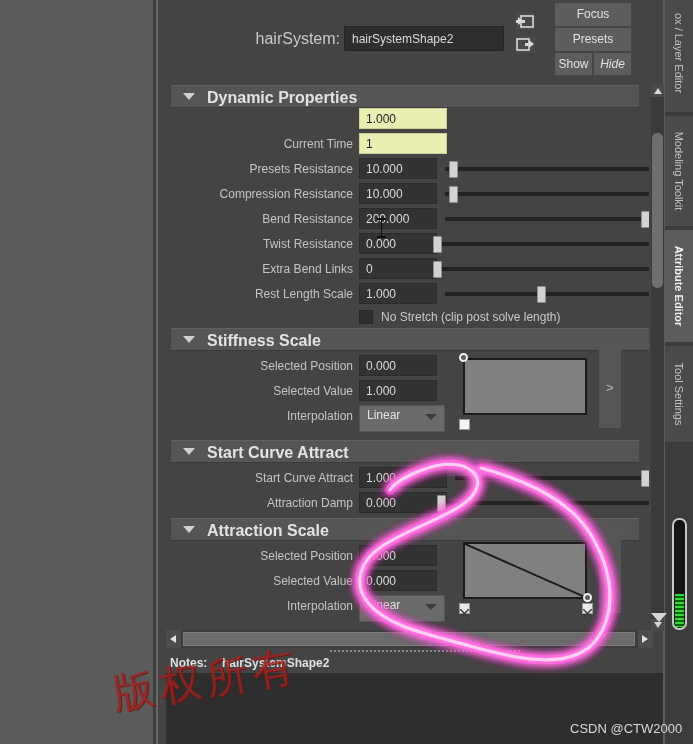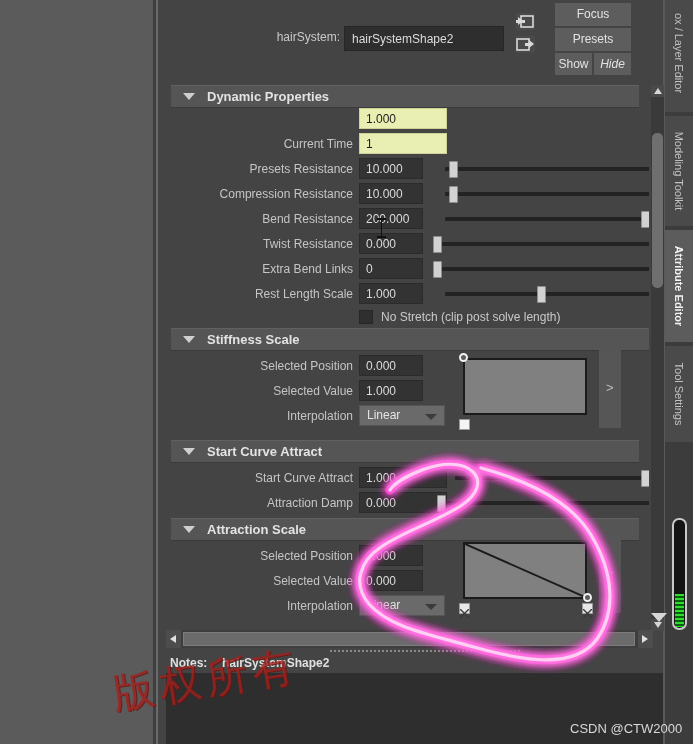--- a/index.html
+++ b/index.html
@@ -12,21 +12,21 @@
   .viewport{position:absolute;left:0;top:0;width:153px;height:744px;background:#5b5b5b;}
   .vp-seam{position:absolute;left:153px;top:0;width:3px;height:744px;background:#3f3f3f;}
   .vp-seam2{position:absolute;left:156px;top:0;width:2px;height:744px;background:#6a6a6a;}
 
   
   .ae{position:absolute;left:158px;top:0;width:505px;height:744px;background:#444444;}
 
   
   .hdr{position:absolute;left:0;top:0;width:505px;height:84px;}
   .name-label{position:absolute;left:72px;top:30px;width:110px;text-align:right;
-              font-size:12px;color:#c9c9c9;}
+              font-size:16px;color:#c9c9c9;}
   .name-field{position:absolute;left:186px;top:26px;width:160px;height:25px;
               background:#2e2e2e;border:1px solid #262626;color:#dcdcdc;
               font-size:12px;line-height:25px;padding-left:7px;box-sizing:border-box;}
   .icon-btn{position:absolute;width:19px;height:17px;background:#4a4a4a;}
   .icon-btn svg{display:block;}
   .btn{position:absolute;background:#5d5d5d;color:#e2e2e2;font-size:12px;
        text-align:center;border:0;}
   .btn.focus{left:397px;top:3px;width:76px;height:23px;line-height:23px;}
   .btn.presets{left:397px;top:28px;width:76px;height:23px;line-height:23px;}
   .btn.show{left:397px;top:53px;width:37px;height:22px;line-height:22px;}
@@ -34,42 +34,42 @@
 
   
   .body{position:absolute;left:13px;top:85px;width:478px;height:545px;
         background:#444444;overflow:hidden;}
 
   .sect{position:absolute;left:0;width:468px;height:21px;background:#555555;
         border-top:1px solid #616161;border-bottom:1px solid #3b3b3b;}
   .sect .tri{position:absolute;left:12px;top:7px;width:0;height:0;
              border-left:6px solid transparent;border-right:6px solid transparent;
              border-top:7px solid #cfcfcf;}
-  .sect .stitle{position:absolute;left:36px;top:3px;font-size:13px;font-weight:bold;
+  .sect .stitle{position:absolute;left:36px;top:3px;font-size:16px;font-weight:bold;
                 color:#e3e3e3;}
 
   .row{position:absolute;left:0;width:478px;height:24px;}
   .rlabel{position:absolute;left:0;width:182px;text-align:right;font-size:12px;
           color:#c5c5c5;top:4px;}
   .fld{position:absolute;left:188px;top:0;height:21px;background:#333333;
        color:#dcdcdc;font-size:12px;line-height:21px;padding-left:6px;
        box-sizing:border-box;border:1px solid #2b2b2b;}
-  .fld.num{width:64px;}
+  .fld.num{width:78px;}
   .fld.wide{width:88px;}
   .fld.yellow{background:#e9eeb2;color:#1d1d1d;border:1px solid #cdd196;}
 
   .track{position:absolute;height:4px;background:#232323;top:9px;border-radius:1px;}
   .thumb{position:absolute;width:9px;height:17px;background:#d2d2d2;top:2px;
          border:1px solid #8e8e8e;box-sizing:border-box;border-radius:1px;}
 
   .chk{position:absolute;width:14px;height:14px;background:#2f2f2f;
        border:1px solid #272727;box-sizing:border-box;}
   .chklab{position:absolute;font-size:12px;color:#c9c9c9;}
 
-  .dd{position:absolute;height:21px;background:#6a6a6a;border:1px solid #555;
+  .dd{position:absolute;height:27px;background:#6a6a6a;border:1px solid #555;
       box-sizing:border-box;}
   .dd .dtxt{position:absolute;left:7px;top:2px;font-size:12px;color:#e4e4e4;}
   .dd .dtri{position:absolute;right:7px;top:8px;width:0;height:0;
             border-left:6px solid transparent;border-right:6px solid transparent;
             border-top:6px solid #3b3b3b;}
 
   .ramp{position:absolute;background:#808080;border:2px solid #1b1b1b;
         box-sizing:border-box;}
   .rampwrap{position:absolute;}
   .ramp-marker-c{position:absolute;width:9px;height:9px;border:2px solid #f2f2f2;

